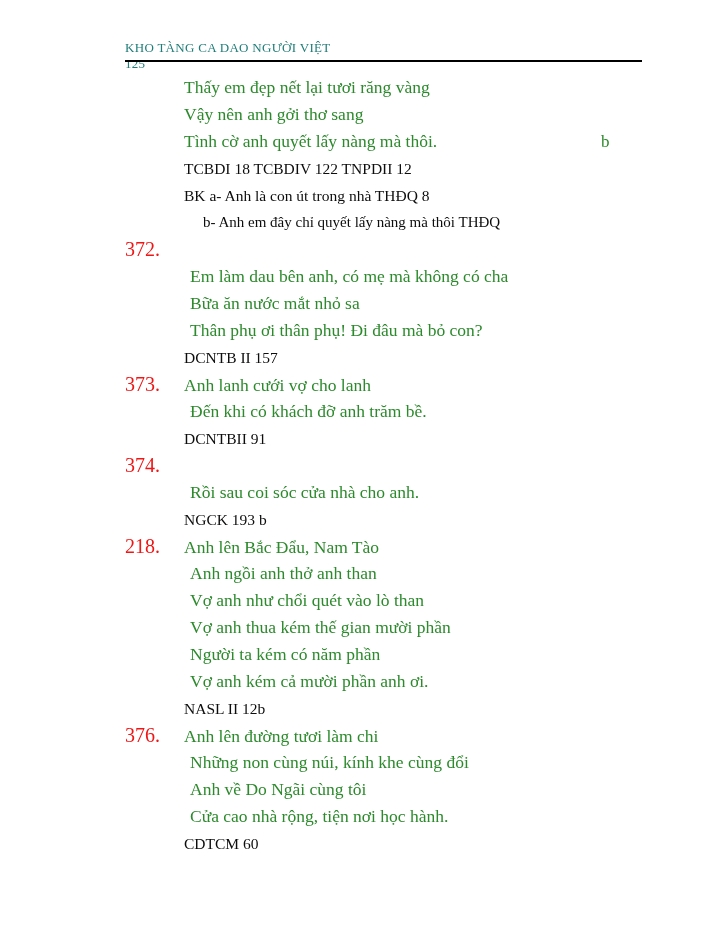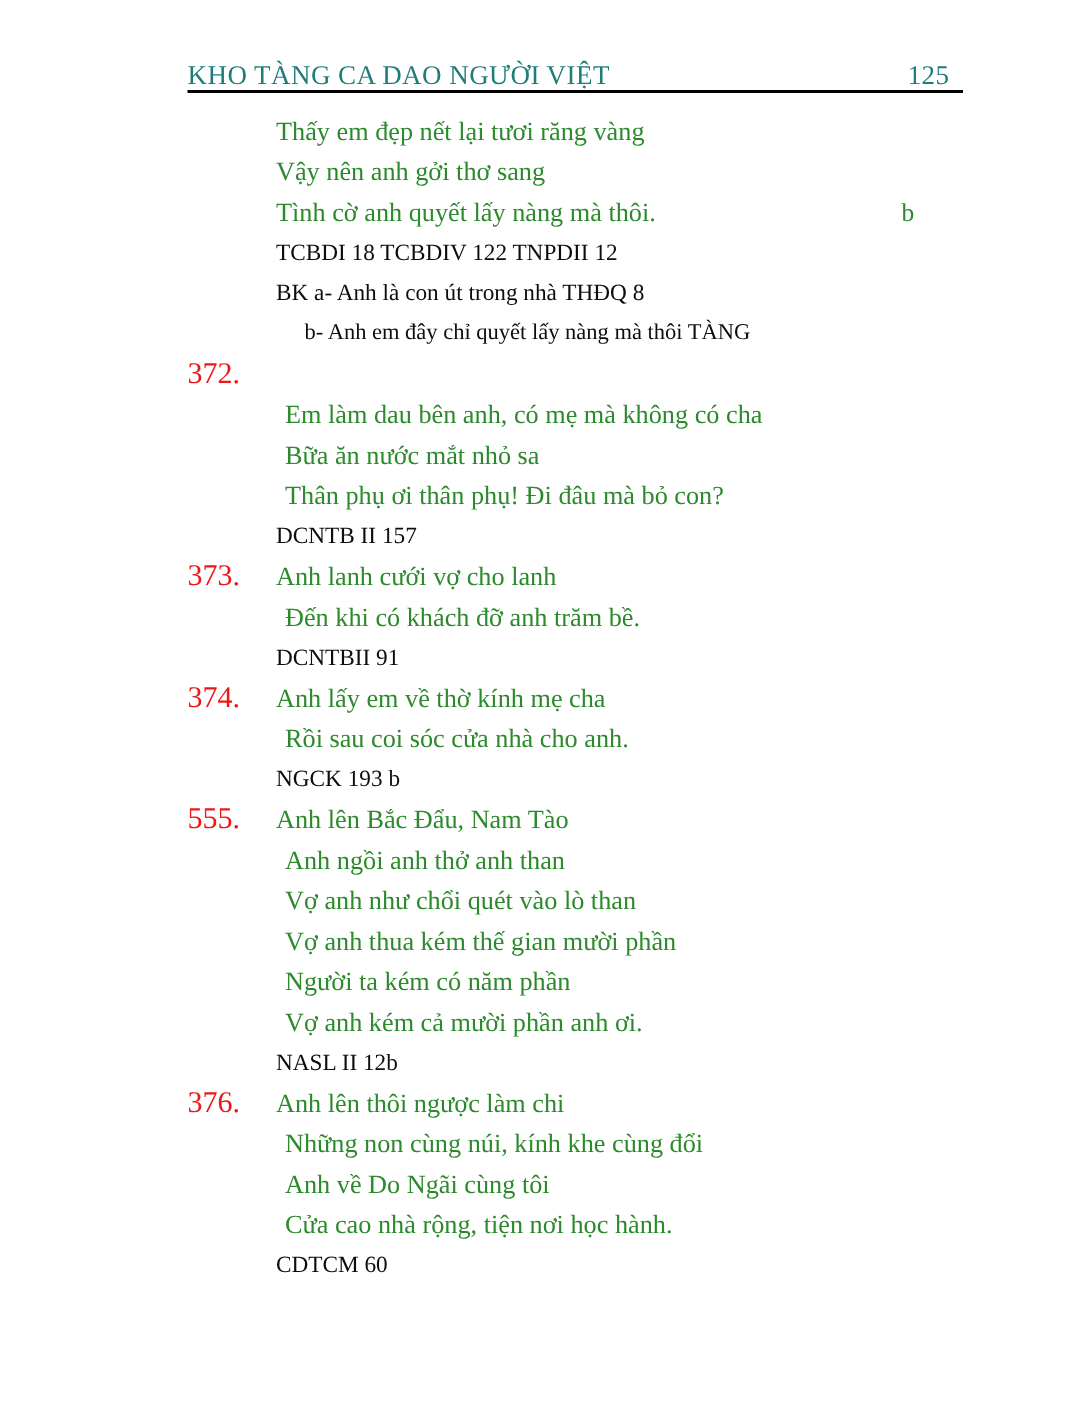--- a/index.html
+++ b/index.html
@@ -13,22 +13,23 @@
   }
   .header {
     position: absolute;
     left: 125px;
     top: 40px;
     width: 508px;
     display: flex;
     justify-content: space-between;
     align-items: baseline;
     color: var(--header-text, #1e7d78);
-    font-size: 18px;
+    font-size: 13px;
     letter-spacing: 0.3px;
+    flex-direction: column;
   }
   .header .title { white-space: nowrap; }
   .header .pagenum { white-space: nowrap; }
   .rule {
     position: absolute;
     left: 125px;
     top: 60px;
     width: 517px;
     height: 2px;
     background: var(--rule, #000000);
@@ -103,21 +104,21 @@
       <div class="line">
         <span class="num"></span>
         <span class="ref-txt">TCBDI 18 TCBDIV 122 TNPDII 12</span>
       </div>
       <div class="line">
         <span class="num"></span>
         <span class="ref-txt">BK a- Anh là con út trong nhà THĐQ 8</span>
       </div>
       <div class="line variant-sub">
         <span class="num"></span>
-        <span class="ref-txt">b- Anh em đây chỉ quyết lấy nàng mà thôi TÀNG</span>
+        <span class="ref-txt">b- Anh em đây chỉ quyết lấy nàng mà thôi THĐQ</span>
       </div>
     </div>
 
     <div>
         <div class="entry">
           <div class="line">
             <span class="num">372.</span>
           </div>
           <div class="line cont">
             <span class="num"></span>
@@ -146,34 +147,33 @@
             <span class="verse-txt">Đến khi có khách đỡ anh trăm bề.</span>
           </div>
           <div class="line">
             <span class="num"></span>
             <span class="ref-txt">DCNTBII 91</span>
           </div>
         </div>
         <div class="entry">
           <div class="line">
             <span class="num">374.</span>
-            <span class="verse-txt">Anh lấy em về thờ kính mẹ cha</span>
           </div>
           <div class="line cont">
             <span class="num"></span>
             <span class="verse-txt">Rồi sau coi sóc cửa nhà cho anh.</span>
           </div>
           <div class="line">
             <span class="num"></span>
             <span class="ref-txt">NGCK 193 b</span>
           </div>
         </div>
         <div class="entry">
           <div class="line">
-            <span class="num">555.</span>
+            <span class="num">218.</span>
             <span class="verse-txt">Anh lên Bắc Đẩu, Nam Tào</span>
           </div>
           <div class="line cont">
             <span class="num"></span>
             <span class="verse-txt">Anh ngồi anh thở anh than</span>
           </div>
           <div class="line cont">
             <span class="num"></span>
             <span class="verse-txt">Vợ anh như chổi quét vào lò than</span>
           </div>
@@ -190,21 +190,21 @@
             <span class="verse-txt">Vợ anh kém cả mười phần anh ơi.</span>
           </div>
           <div class="line">
             <span class="num"></span>
             <span class="ref-txt">NASL II 12b</span>
           </div>
         </div>
         <div class="entry">
           <div class="line">
             <span class="num">376.</span>
-            <span class="verse-txt">Anh lên thôi ngược làm chi</span>
+            <span class="verse-txt">Anh lên đường tươi làm chi</span>
           </div>
           <div class="line cont">
             <span class="num"></span>
             <span class="verse-txt">Những non cùng núi, kính khe cùng đổi</span>
           </div>
           <div class="line cont">
             <span class="num"></span>
             <span class="verse-txt">Anh về Do Ngãi cùng tôi</span>
           </div>
           <div class="line cont">

